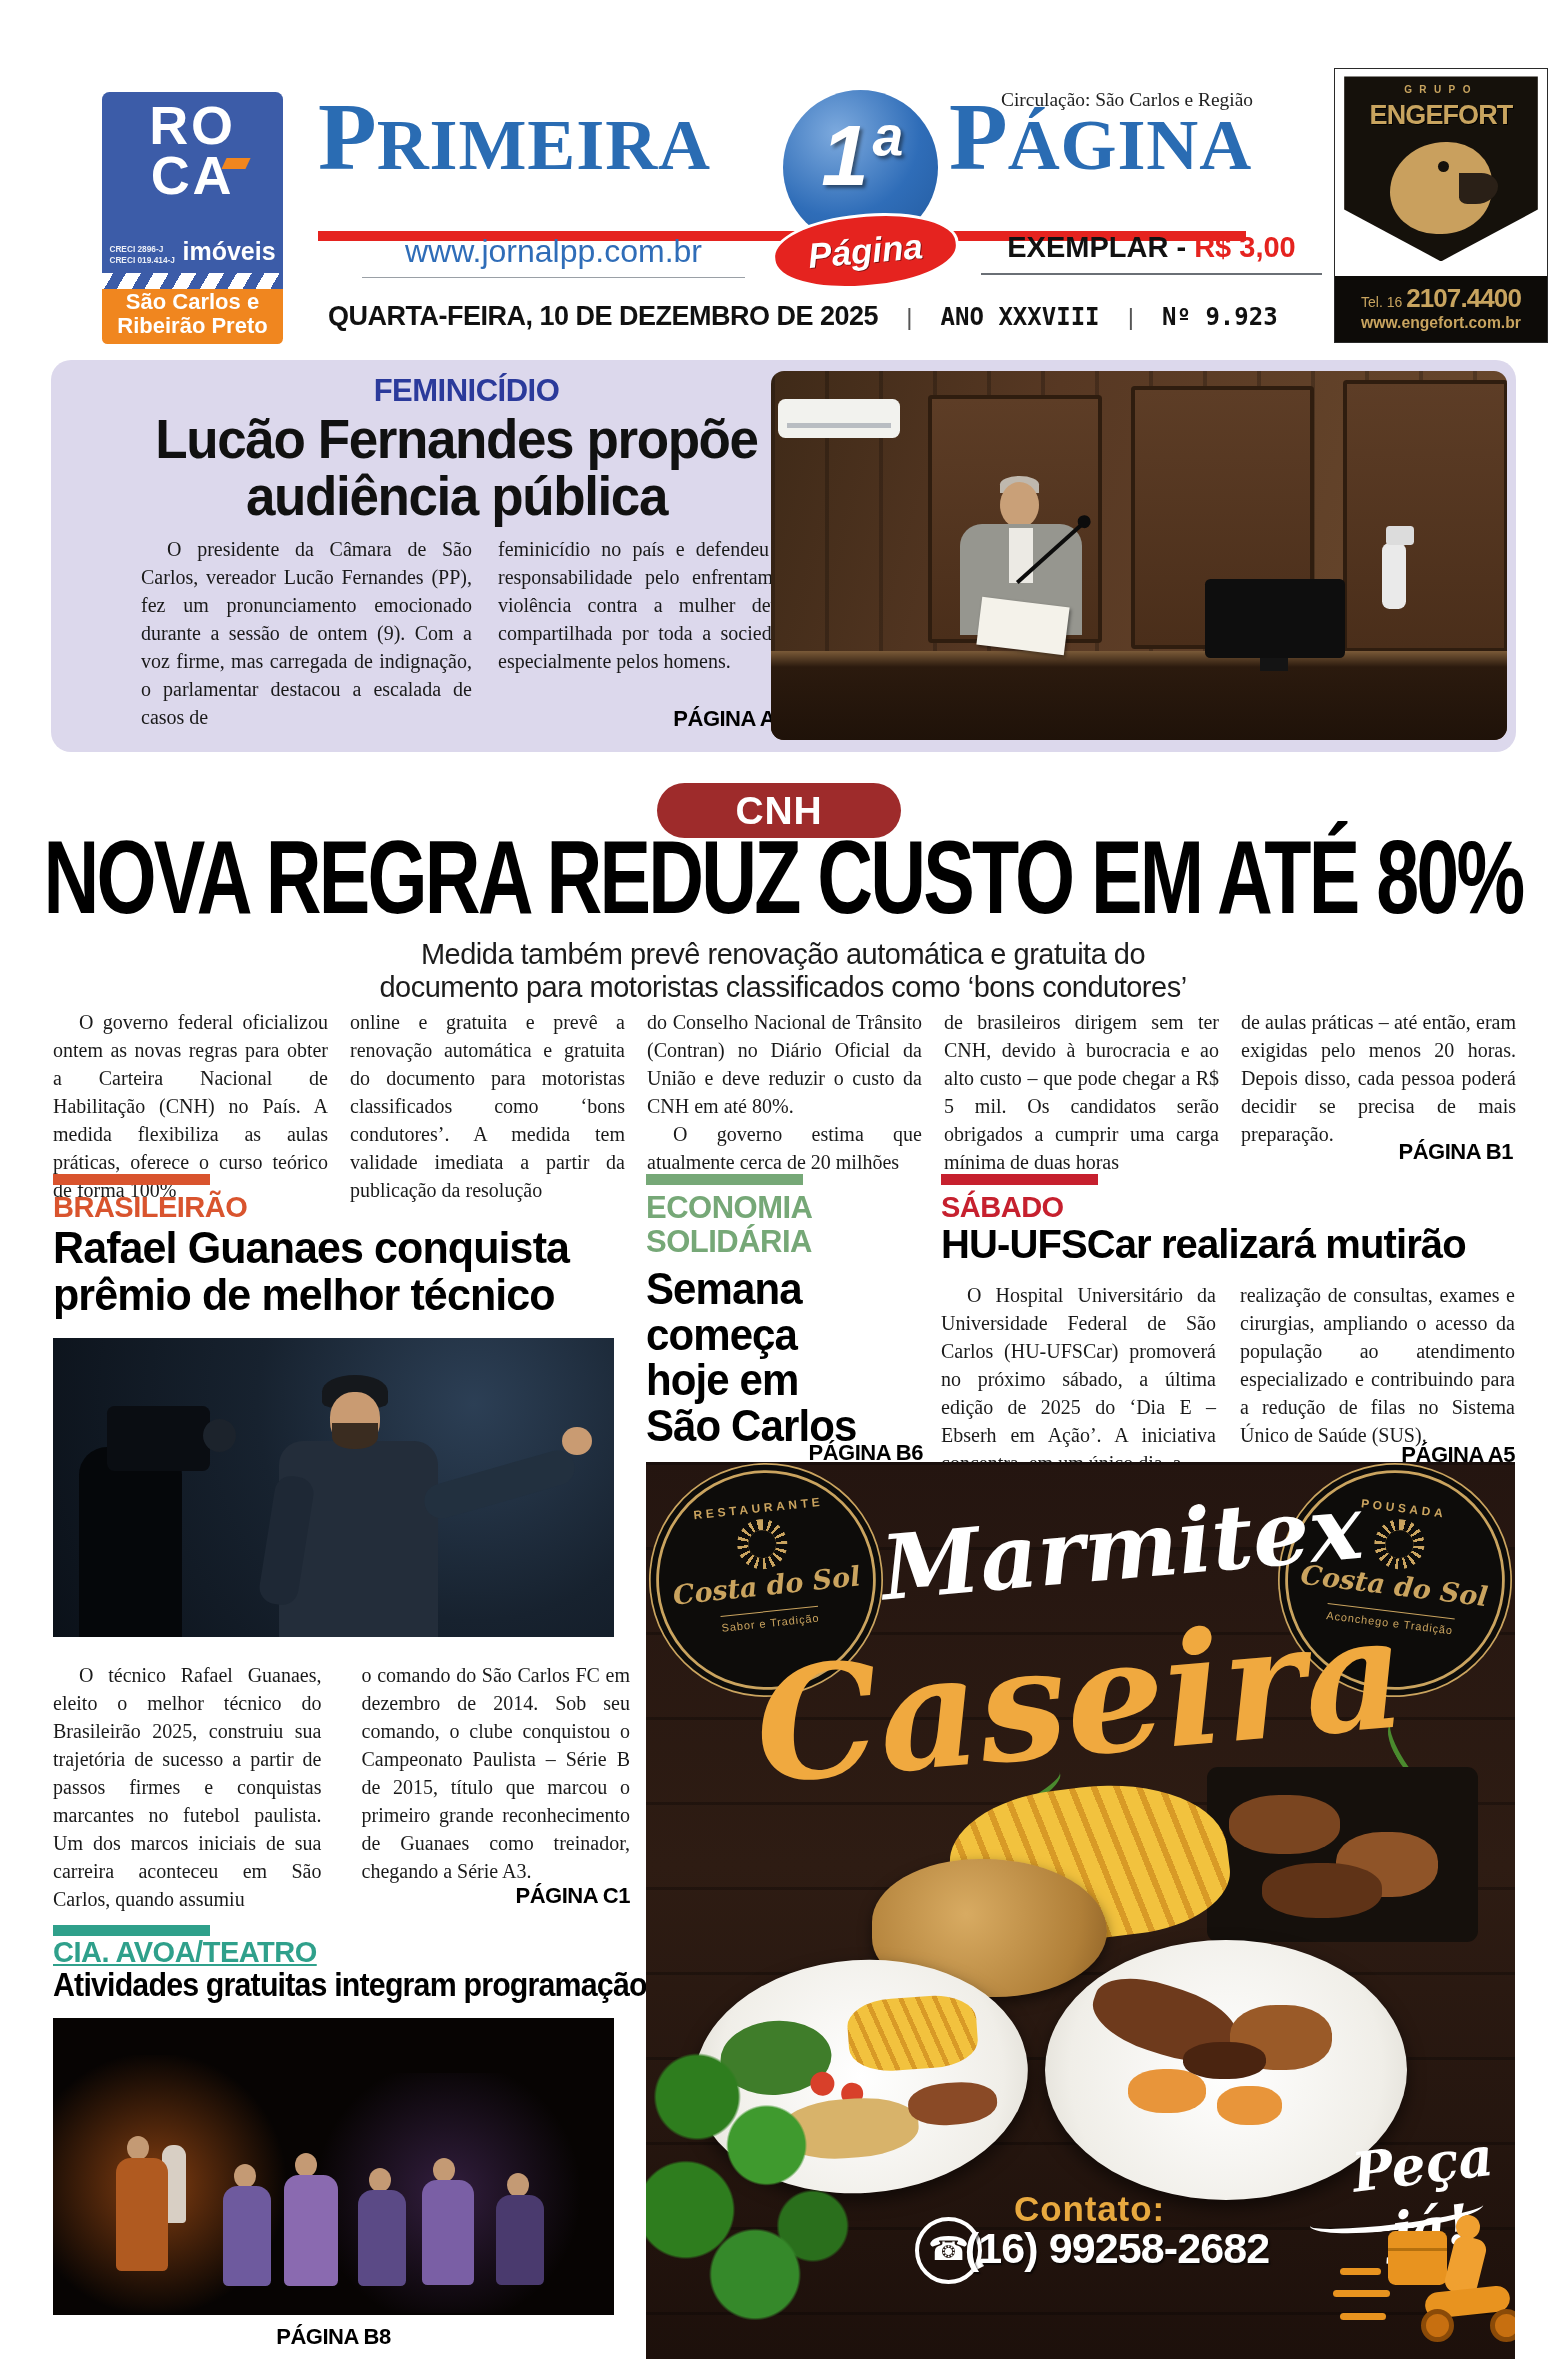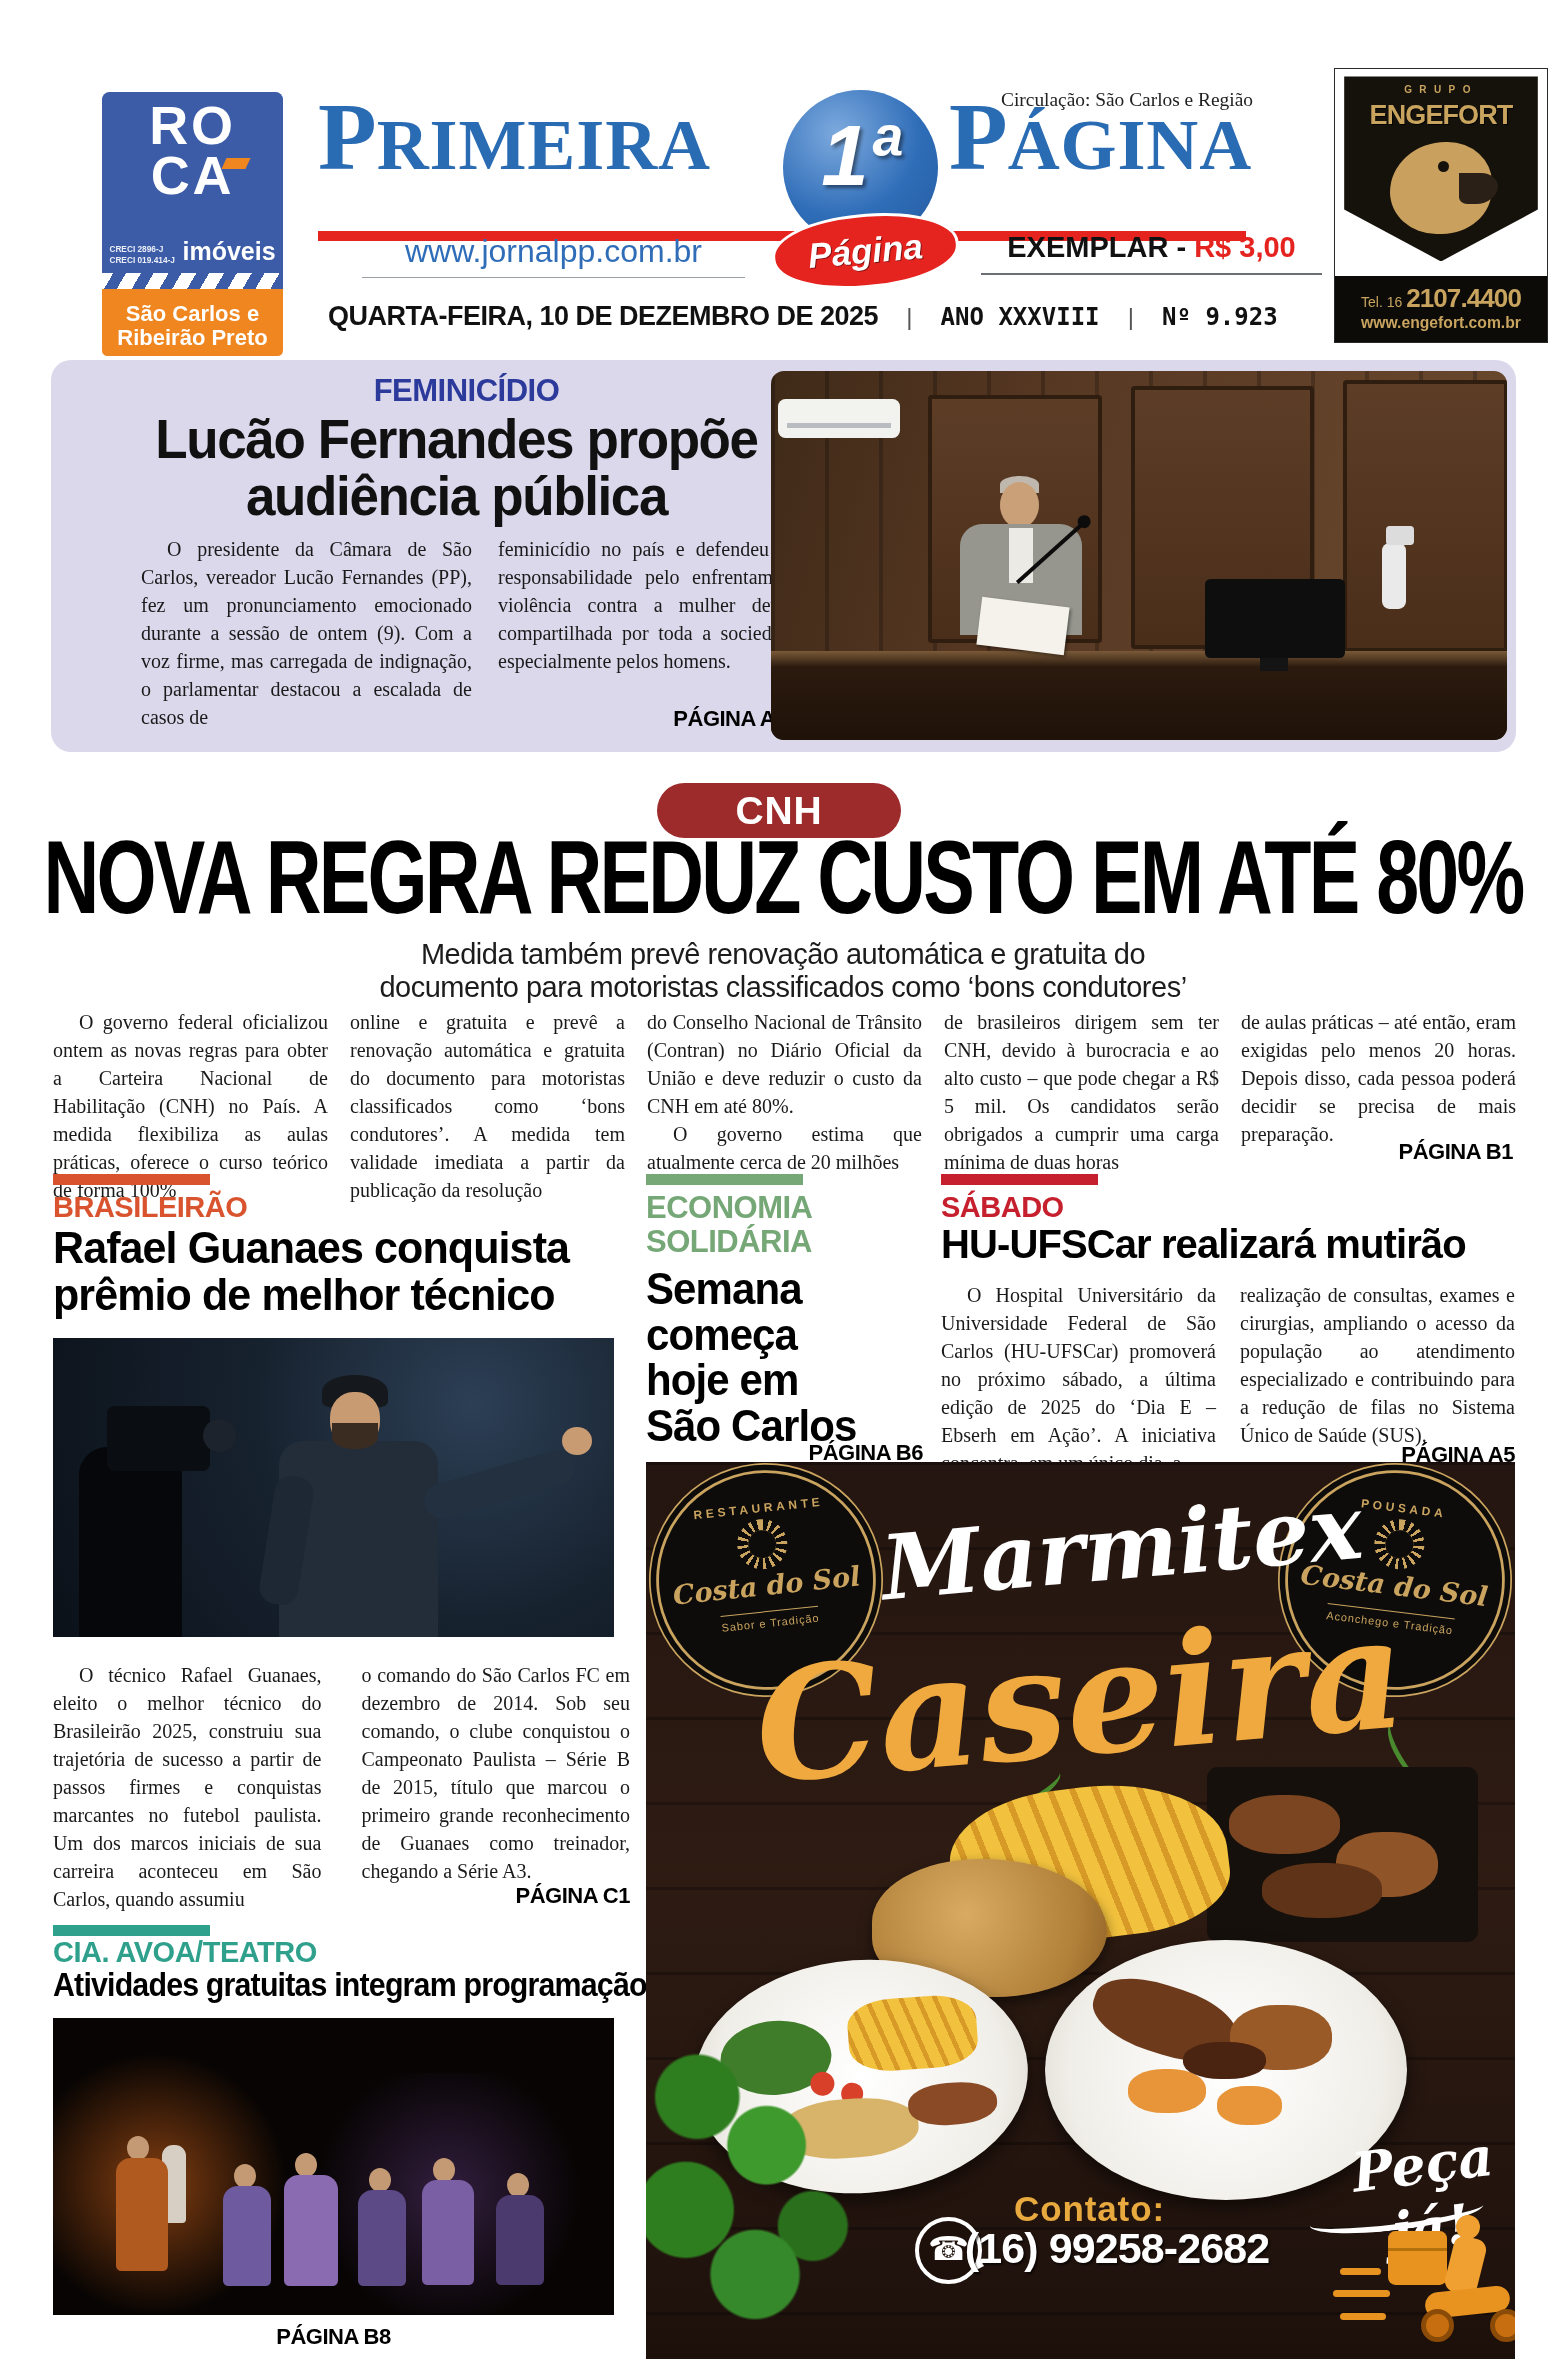--- a/index.html
+++ b/index.html
@@ -11,21 +11,21 @@
   .roca{left:102px;top:92px;width:181px;}
   .roca-blue{position:relative;height:181px;background:#3c5ca8;border-radius:7.4px 7.4px 0 0;overflow:hidden;}
   .roca-letters{position:absolute;top:9.2px;left:0;width:100%;text-align:center;color:#fff;
                 font-weight:bold;font-size:54px;line-height:.92;letter-spacing:2.8px;}
   .roca-accent{position:absolute;top:66px;right:35px;width:24px;height:11px;background:#f0861f;transform:skewX(-25deg);}
   .roca-foot{position:absolute;bottom:7.4px;left:7.4px;right:7.4px;display:flex;justify-content:space-between;align-items:flex-end;}
   .creci{color:#fff;font-size:8.3px;font-weight:bold;line-height:1.3;opacity:.9;}
   .imoveis{color:#fff;font-size:25px;font-weight:bold;}
   .roca-dash{height:15.7px;background:repeating-linear-gradient(-60deg,#3c5ca8 0 11px,#fff 11px 24px);}
   .roca-orange{height:54px;background:#f0861f;color:#fff;font-weight:bold;font-size:22px;line-height:1.1;
-               text-align:center;padding-top:13px;border-radius:0 0 5.5px 5.5px;}
+               text-align:center;padding-top:1px;border-radius:0 0 5.5px 5.5px;}
 
   .mh{font-family:"Liberation Serif",serif;font-weight:bold;color:#2a6cb3;white-space:nowrap;}
   .mh .big{font-size:96px;}
   .mh .rest{font-size:72px;letter-spacing:0.9px;}
   #mh-left{left:318px;top:81px;}
   #mh-right{left:949px;top:81px;}
   #red-rule{left:318px;top:231px;width:928px;height:10px;background:#e5231f;z-index:1;}
   #circulation{left:1001px;top:89px;font-family:"Liberation Serif",serif;font-size:19.4px;color:#222;z-index:2;}
   #badge{left:783px;top:90px;width:155px;height:155px;border-radius:50%;z-index:3;
          background:radial-gradient(circle at 35% 28%,#7daade 0%,#2f6db8 55%,#235a9e 100%);}
@@ -140,21 +140,21 @@
   #eco-page{left:646px;top:1440px;width:277px;text-align:right;}
 
   
   #sab-kick{left:941px;top:1191px;color:#c6202e;}
   #sab-h{left:941px;top:1224px;width:577px;font-size:40px;}
   #sab-cols{left:941px;top:1281px;width:574px;display:flex;gap:24px;}
   #sab-cols .c{flex:1;}
   #sab-page{left:941px;top:1442px;width:574px;text-align:right;}
 
   
-  #tea-kick{left:53px;top:1936px;color:#2fa08b;}
+  #tea-kick{left:53px;top:1936px;color:#2fa08b;text-decoration:underline;}
   #tea-h{left:53px;top:1968px;width:591px;font-size:33px;letter-spacing:-0.9px;transform:scaleX(.92);transform-origin:left;white-space:nowrap;}
   #ph-teatro{left:53px;top:2018px;width:561px;height:297px;overflow:hidden;background:#070403;}
   #ph-teatro .glowL{position:absolute;left:-55px;top:37px;width:314px;height:258px;
      background:radial-gradient(circle,rgba(255,120,30,.5) 0%,rgba(255,120,30,0) 65%);}
   #ph-teatro .glowR{position:absolute;right:0;top:55px;width:332px;height:240px;
      background:radial-gradient(circle,rgba(150,90,200,.3) 0%,rgba(150,90,200,0) 65%);}
   .fig{position:absolute;border-radius:14.8px 14.8px 5.5px 5.5px;}
   .fhead{position:absolute;width:22px;height:24px;background:#c49a74;border-radius:50%;}
   .mannequin{position:absolute;left:109px;top:127px;width:24px;height:78px;background:#d8cfc4;border-radius:11px 11px 3.7px 3.7px;}
   #tea-page{left:53px;top:2324px;width:561px;text-align:center;}

